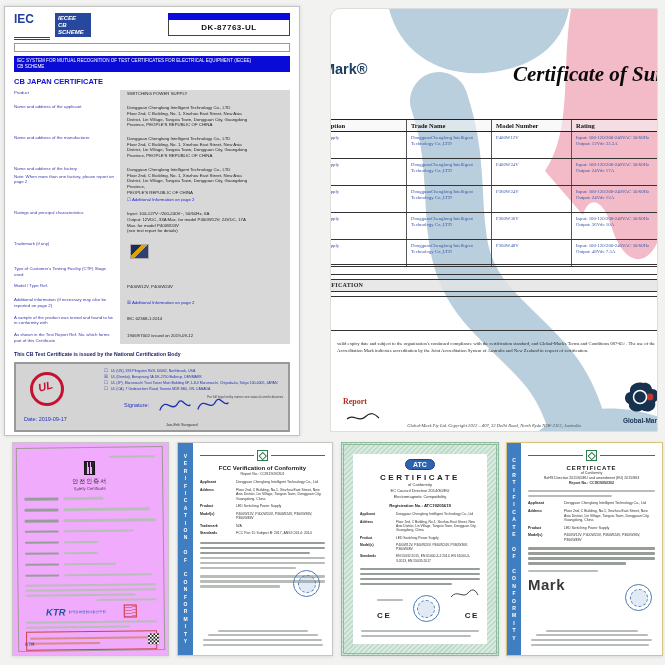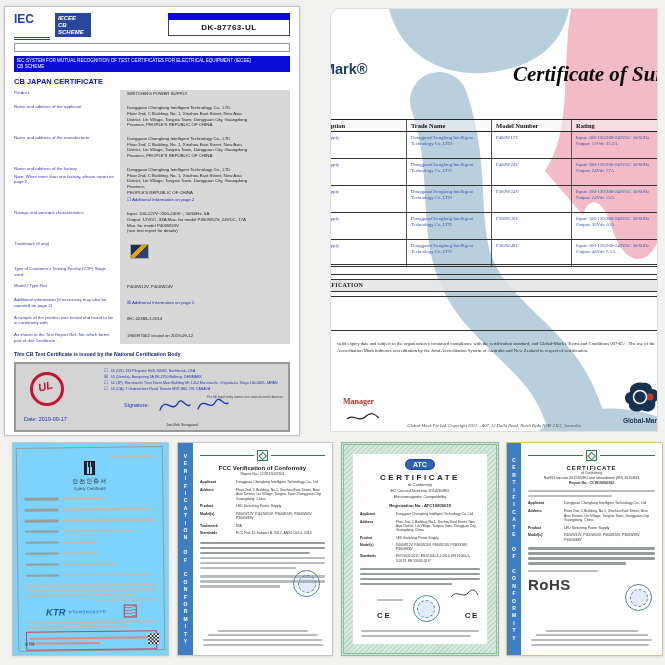--- a/index.html
+++ b/index.html
@@ -66,21 +66,21 @@
   .grow{display:flex;align-items:center;gap:3px;margin:2px 0 4px;}
   .grule{flex:1;border-top:1.6px solid #2f7a4f;}
   .gem{width:9px;height:9px;border:1.3px solid #2f7a4f;display:grid;place-items:center;}
   .gem i{width:3.5px;height:3.5px;border:1px solid #2f7a4f;transform:rotate(45deg);}
   .mfields{display:grid;grid-template-columns:32px 1fr;column-gap:4px;row-gap:3px;font-size:3.5px;line-height:1.3;color:#333;margin-top:4px;}
   .mfields .lab{font-weight:bold;color:#222;}
   .seal{width:25px;height:25px;border:1px solid #4a7ab5;border-radius:50%;display:flex;align-items:center;justify-content:center;}
   .seal i{width:16px;height:16px;border:1px dashed #4a7ab5;border-radius:50%;background:rgba(90,140,200,.18);}
   .ce{font-weight:bold;font-size:8px;letter-spacing:1.6px;color:#222;}
   
-  #ktr{left:12px;width:157px;background:#7dd3fc;}
+  #ktr{left:12px;width:157px;background:#f0abfc;}
   .ktr-inner{position:absolute;inset:4px;border:1px solid #9a9a90;transform:rotate(-.7deg);padding:5px 7px;box-sizing:border-box;}
   .ktr-emblem{width:9px;height:12px;border:1px solid #111;margin:1px auto 2px;background:linear-gradient(90deg,#222 0 2px,transparent 2px 3.5px,#222 3.5px 5px,transparent 5px 6.5px,#222 6.5px 8px);}
   .ktr-kr{text-align:center;font-size:6px;color:#222;letter-spacing:1px;}
   .ktr-en{text-align:center;font-size:4.2px;color:#444;margin-bottom:4px;}
   .ktr-grid{display:grid;grid-template-columns:34px 1fr;column-gap:5px;row-gap:3.4px;}
   .ktr-logo-row{display:flex;align-items:center;gap:3px;margin:4px 0 2px;justify-content:center;}
   .ktr-logo{color:#1857a4;font-weight:bold;font-style:italic;font-size:9.5px;}
   .ktr-logo-cap{color:#1857a4;font-size:3.4px;line-height:1.2;width:52px;}
   .stamp{width:11px;height:11px;border:1.2px solid #c33;background:repeating-linear-gradient(0deg,rgba(204,51,51,.5) 0 1px,transparent 1px 3px);}
   .ktr-redbox{border:1px solid #cc4444;padding:2px 3px;margin-top:3px;}
@@ -295,21 +295,21 @@
   </div>
 
   <div class="gm-line" style="top:255px"></div>
   <div class="gm-line" style="top:265px"></div>
   <div class="gm-band">
       <span>CERTIFICATION</span>
     </div>
   <div class="gm-line" style="top:287px"></div>
   <div class="gm-line" style="top:321px"></div>
   <div class="gm-par">valid expiry date and subject to the organisation's continued compliance with the certification standard, and Global-Mark's Terms and Conditions 087-65+. The use of the Accreditation Mark indicates accreditation by the Joint Accreditation System of Australia and New Zealand in respect of certification.</div>
-  <div class="gm-manager">Manager</div>
+  <div class="gm-manager">Report</div>
   <div class="gm-sig">
     <svg width="36" height="12" viewBox="0 0 36 12">
         <path d="M2 8 C8 2,14 12,20 6 S30 3,34 7" stroke="#222" fill="none" stroke-width="1.2"></path>
       </svg>
   </div>
   <div class="gm-footer">Global-Mark Pty Ltd. Copyright 2012 – 407, 32 Delhi Road, North Ryde NSW 2113, Australia</div>
   <div class="gm-blogo">
     <svg width="38" height="32" viewBox="0 0 38 32">
       <path d="M20 2 C12 0 6 5 7 11 C1 12 0 20 6 23 C5 29 13 33 19 29 C26 33 34 28 32 21 C38 17 36 8 29 8 C28 3 24 1 20 2 Z" fill="#16324f"></path>
       <circle cx="27" cy="16" r="3.4" fill="#c0392b"></circle>
@@ -509,21 +509,21 @@
         <div class="lab">Model(s)</div>
         <div>P400W12V, P400W24V, P360W24V, P360W36V, P360W48V</div>
       </div>
     <div style="margin-top:5px">
       <i class="ln d"></i>
       <i class="ln d"></i>
       <i class="ln d"></i>
       <i class="ln d" style="width:98px"></i>
       <i class="ln" style="width:70px;margin-top:5px"></i>
     </div>
-    <div class="rohs-big">RoHS</div>
+    <div class="rohs-big">Mark</div>
     <div class="seal rohs-seal">
         <i></i>
       </div>
     <div class="rohs-footer">
       <i class="ln" style="width:92px;margin:2px auto;"></i>
       <i class="ln" style="width:112px;margin:2px auto;"></i>
       <i class="ln"></i>
       <i class="ln" style="width:118px"></i>
     </div>
   </div>

